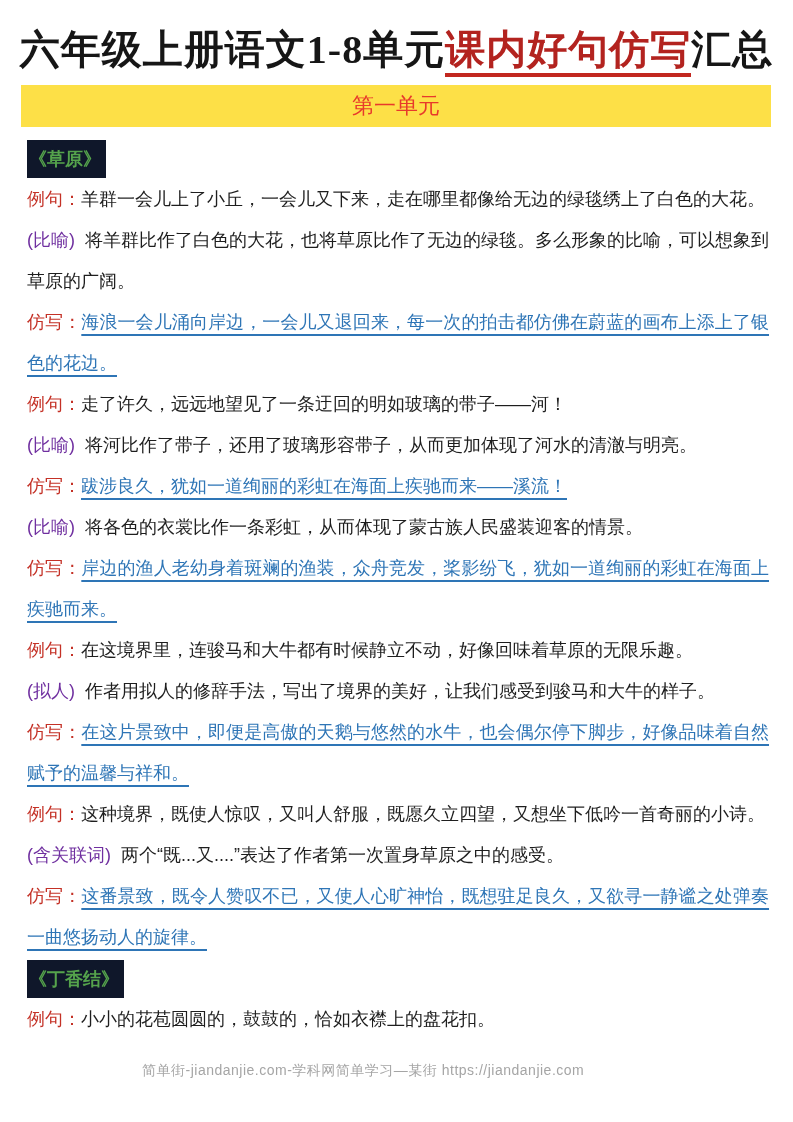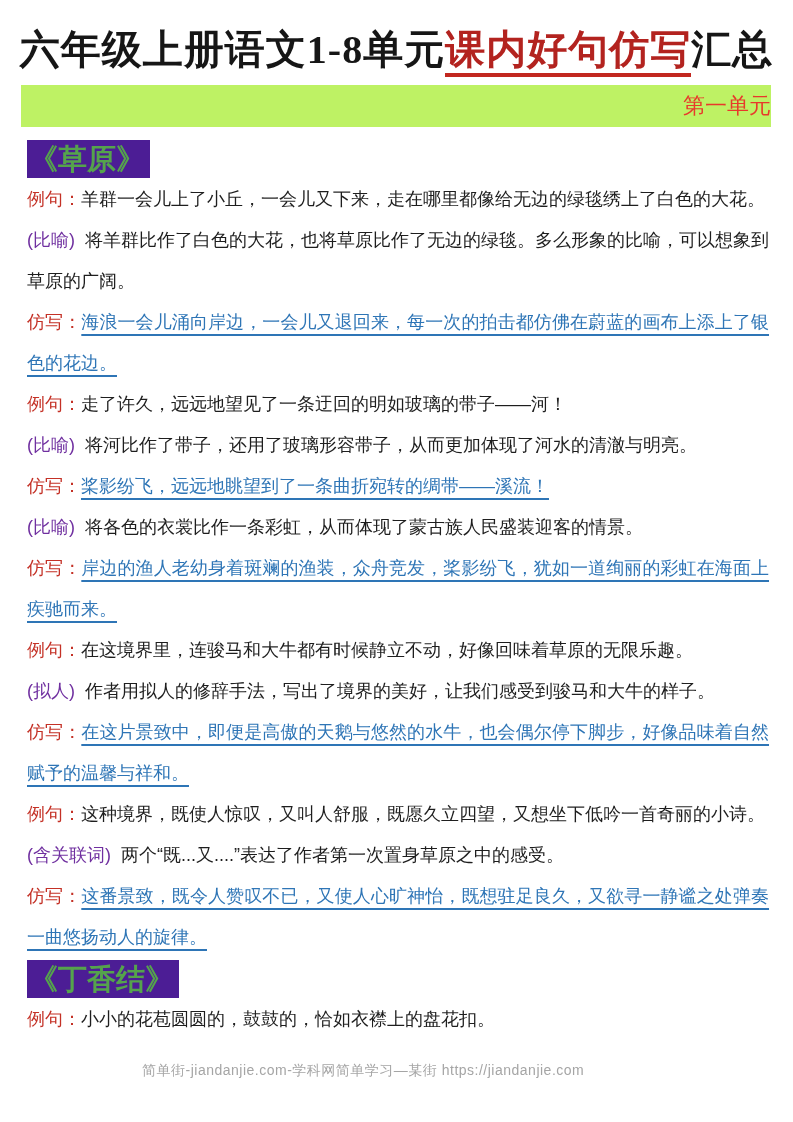--- a/index.html
+++ b/index.html
@@ -27,44 +27,44 @@
   }
   .doc-title .title-red {
     color: #b3231f;
     border-bottom: 4px solid #c2271f;
     padding-bottom: 1px;
   }
   
   .unit-banner {
     margin: 11px 22px 0 21px;
     height: 42px;
-    background: #bef264;
-    text-align: right;
+    background: #fde047;
+    text-align: center;
     line-height: 42px;
     font-size: 22px;
     color: #e8392b;
     font-weight: 500;
   }
   
   .content {
     position: relative;
     z-index: 2;
     margin: 11px 24px 0 27px;
     font-size: 18px;
     line-height: 41px;
     color: #1e1e1e;
     text-align: justify;
   }
   .section-line { line-height: 41px; }
   .section-chip {
     display: inline-block;
-    background: #4c1d95;
+    background: #0f172a;
     color: #55a34c;
     font-weight: bold;
-    font-size: 29px;
+    font-size: 18px;
     line-height: 34px;
     padding: 2px 5px 2px 2px;
     vertical-align: middle;
   }
   .entry { text-align: justify; }
   .label { font-weight: 400; }
   .label.red { color: #c43126; }
   .label.purple { color: #7030a0; margin-right: 10px; }
   .text.plain { color: #1e1e1e; }
   .text.blue {
@@ -95,21 +95,21 @@
 
   <div class="unit-banner">第一单元</div>
 
   <div class="content">
       <div class="section-line"><span class="section-chip">《草原》</span></div>
       <p class="entry"><span class="label red">例句：</span><span class="text plain">羊群一会儿上了小丘，一会儿又下来，走在哪里都像给无边的绿毯绣上了白色的大花。</span></p>
       <p class="entry"><span class="label purple">(比喻)</span><span class="text plain">将羊群比作了白色的大花，也将草原比作了无边的绿毯。多么形象的比喻，可以想象到草原的广阔。</span></p>
       <p class="entry"><span class="label red">仿写：</span><span class="text blue">海浪一会儿涌向岸边，一会儿又退回来，每一次的拍击都仿佛在蔚蓝的画布上添上了银色的花边。</span></p>
       <p class="entry"><span class="label red">例句：</span><span class="text plain">走了许久，远远地望见了一条迂回的明如玻璃的带子——河！</span></p>
       <p class="entry"><span class="label purple">(比喻)</span><span class="text plain">将河比作了带子，还用了玻璃形容带子，从而更加体现了河水的清澈与明亮。</span></p>
-      <p class="entry"><span class="label red">仿写：</span><span class="text blue">桨影纷飞，远远地眺望到了一条曲折宛转的绸带——溪流！</span></p>
+      <p class="entry"><span class="label red">仿写：</span><span class="text blue">跋涉良久，犹如一道绚丽的彩虹在海面上疾驰而来——溪流！</span></p>
       <p class="entry"><span class="label purple">(比喻)</span><span class="text plain">将各色的衣裳比作一条彩虹，从而体现了蒙古族人民盛装迎客的情景。</span></p>
       <p class="entry"><span class="label red">仿写：</span><span class="text blue">岸边的渔人老幼身着斑斓的渔装，众舟竞发，桨影纷飞，犹如一道绚丽的彩虹在海面上疾驰而来。</span></p>
       <p class="entry"><span class="label red">例句：</span><span class="text plain">在这境界里，连骏马和大牛都有时候静立不动，好像回味着草原的无限乐趣。</span></p>
       <p class="entry"><span class="label purple">(拟人)</span><span class="text plain">作者用拟人的修辞手法，写出了境界的美好，让我们感受到骏马和大牛的样子。</span></p>
       <p class="entry"><span class="label red">仿写：</span><span class="text blue">在这片景致中，即便是高傲的天鹅与悠然的水牛，也会偶尔停下脚步，好像品味着自然赋予的温馨与祥和。</span></p>
       <p class="entry"><span class="label red">例句：</span><span class="text plain">这种境界，既使人惊叹，又叫人舒服，既愿久立四望，又想坐下低吟一首奇丽的小诗。</span></p>
       <p class="entry"><span class="label purple">(含关联词)</span><span class="text plain">两个“既...又....”表达了作者第一次置身草原之中的感受。</span></p>
       <p class="entry"><span class="label red">仿写：</span><span class="text blue">这番景致，既令人赞叹不已，又使人心旷神怡，既想驻足良久，又欲寻一静谧之处弹奏一曲悠扬动人的旋律。</span></p>
       <div class="section-line"><span class="section-chip">《丁香结》</span></div>
       <p class="entry"><span class="label red">例句：</span><span class="text plain">小小的花苞圆圆的，鼓鼓的，恰如衣襟上的盘花扣。</span></p>

